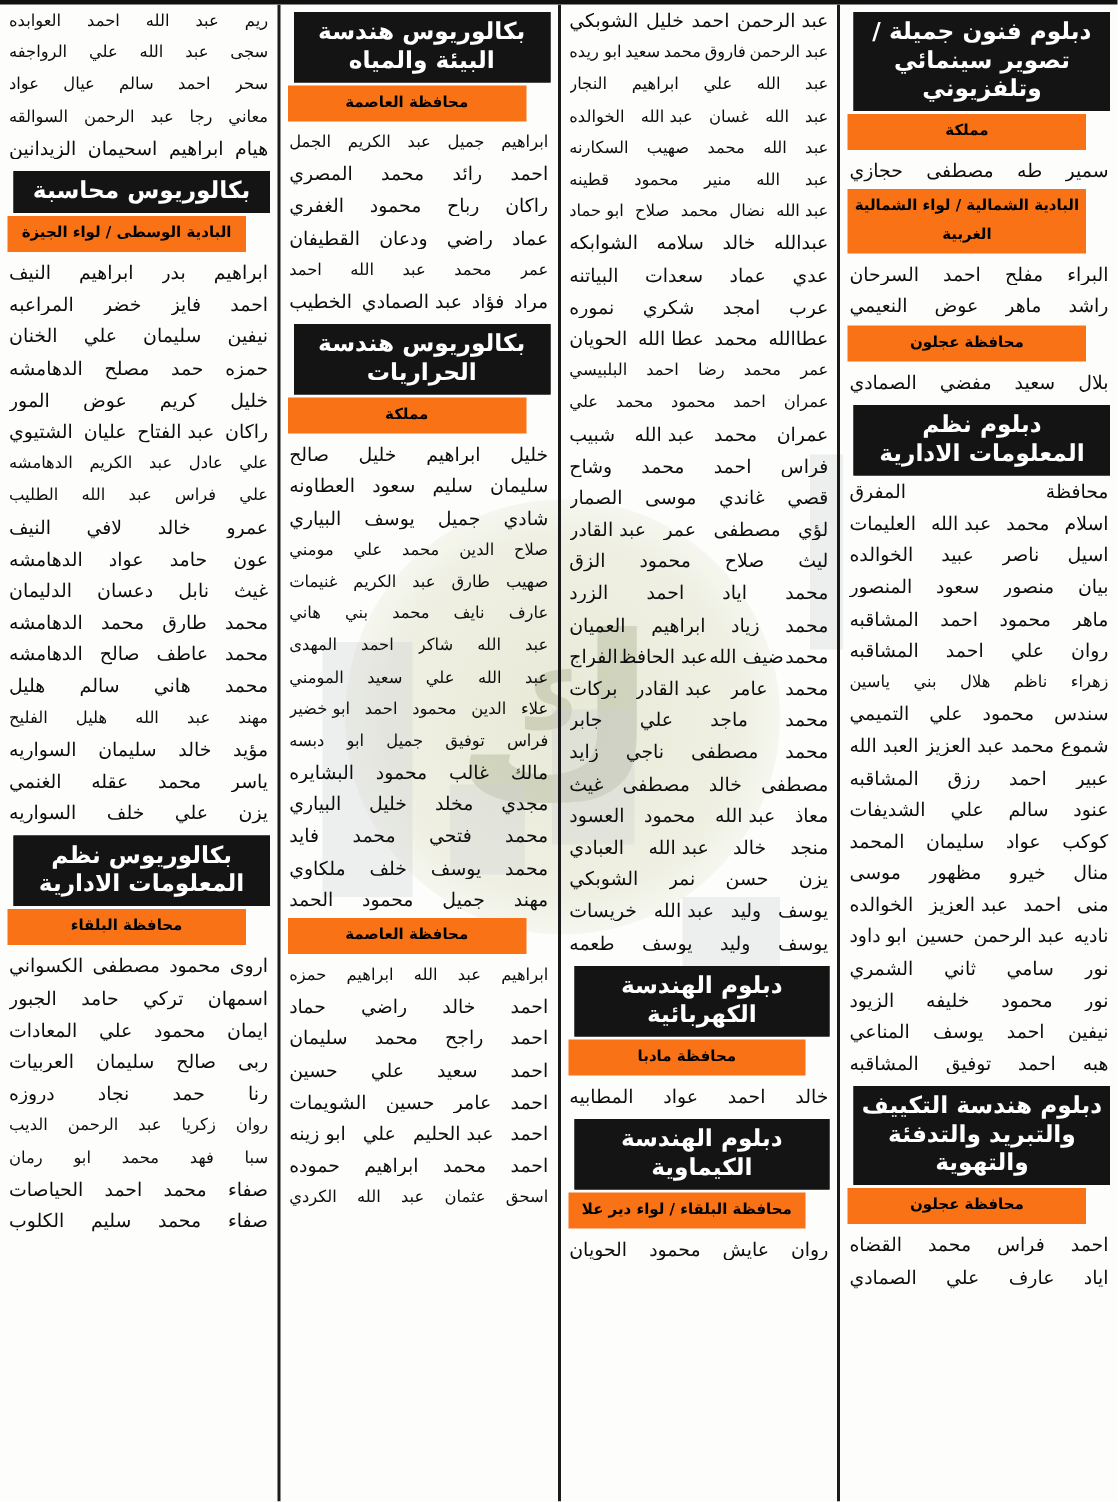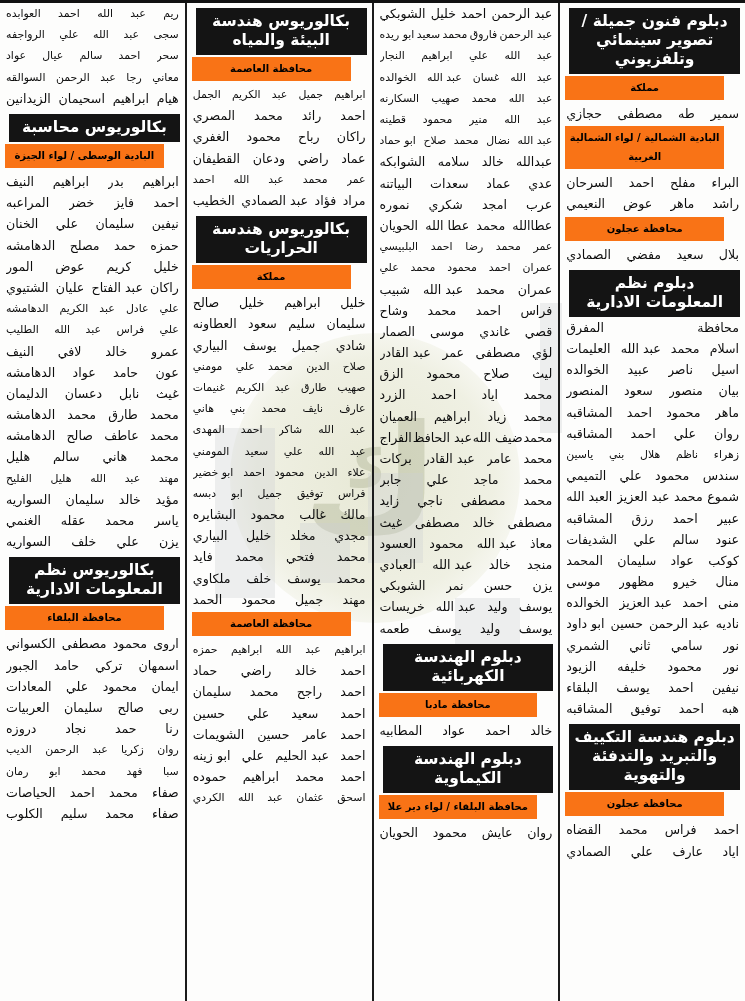--- a/index.html
+++ b/index.html
@@ -277,21 +277,21 @@
         <div class="name-row">
           <span class="tok">نور</span>
           <span class="tok">محمود</span>
           <span class="tok">خليفه</span>
           <span class="tok">الزيود</span>
         </div>
         <div class="name-row">
           <span class="tok">نيفين</span>
           <span class="tok">احمد</span>
           <span class="tok">يوسف</span>
-          <span class="tok">البلقاء</span>
+          <span class="tok">المناعي</span>
         </div>
         <div class="name-row">
           <span class="tok">هبه</span>
           <span class="tok">احمد</span>
           <span class="tok">توفيق</span>
           <span class="tok">المشاقبه</span>
         </div>
         <div class="hdr-black">دبلوم هندسة التكييف والتبريد والتدفئة والتهوية</div>
         <div class="hdr-grey">محافظة عجلون</div>
         <div class="name-row">

